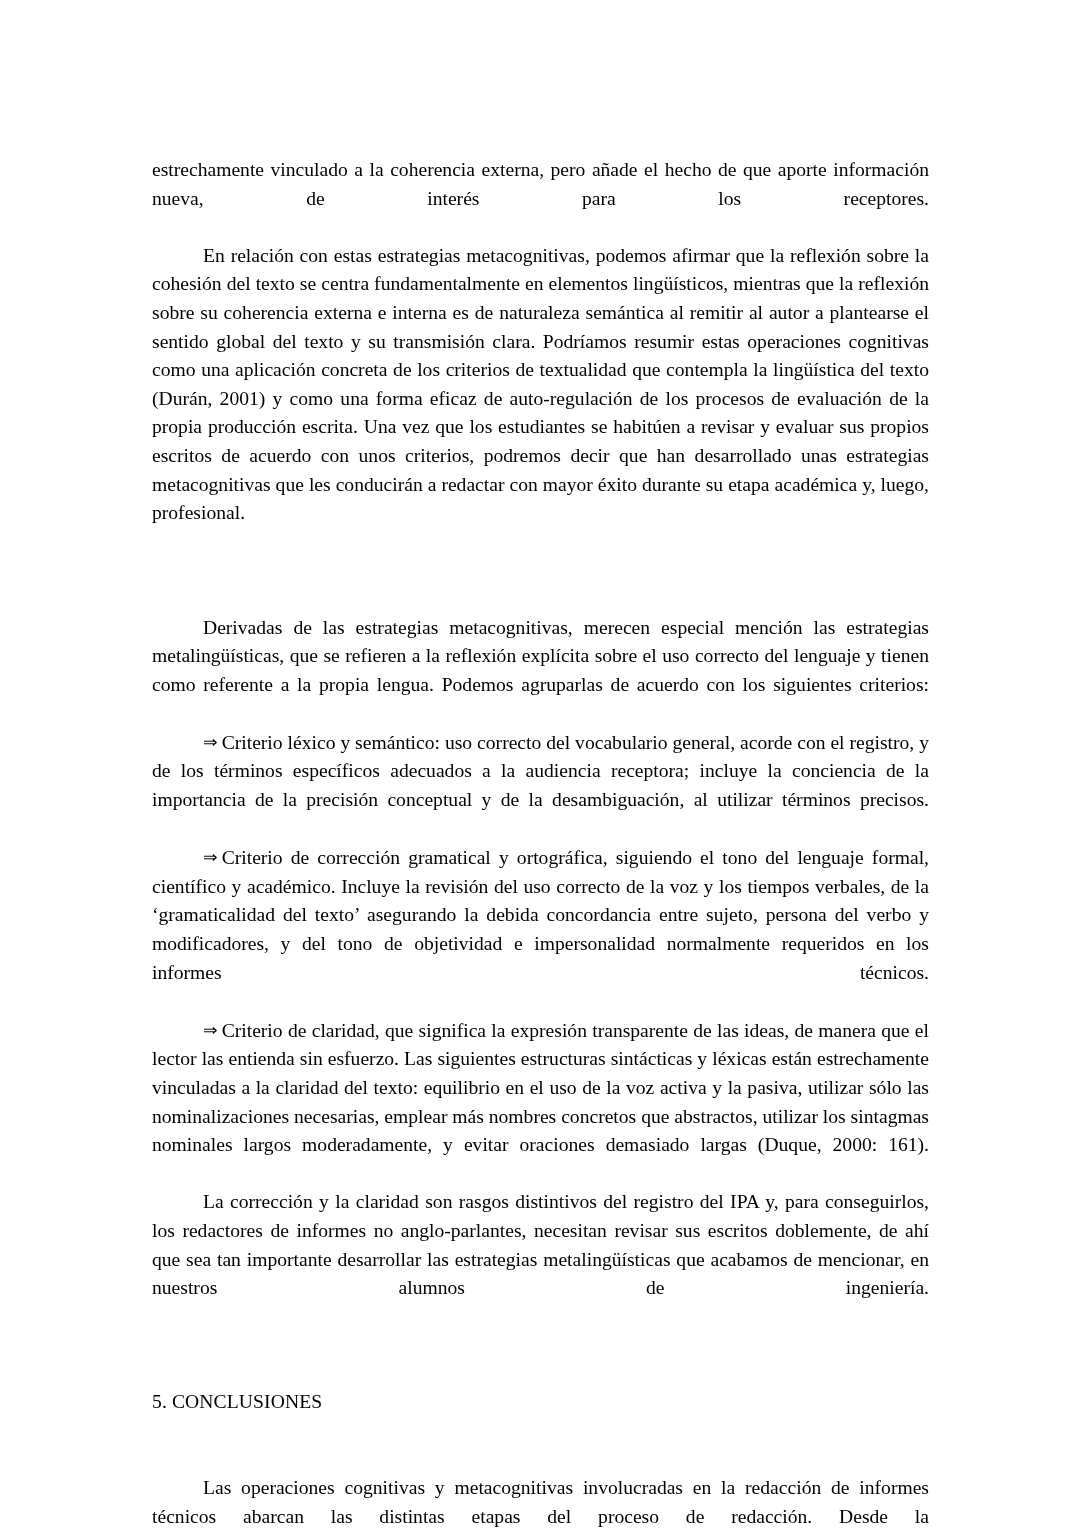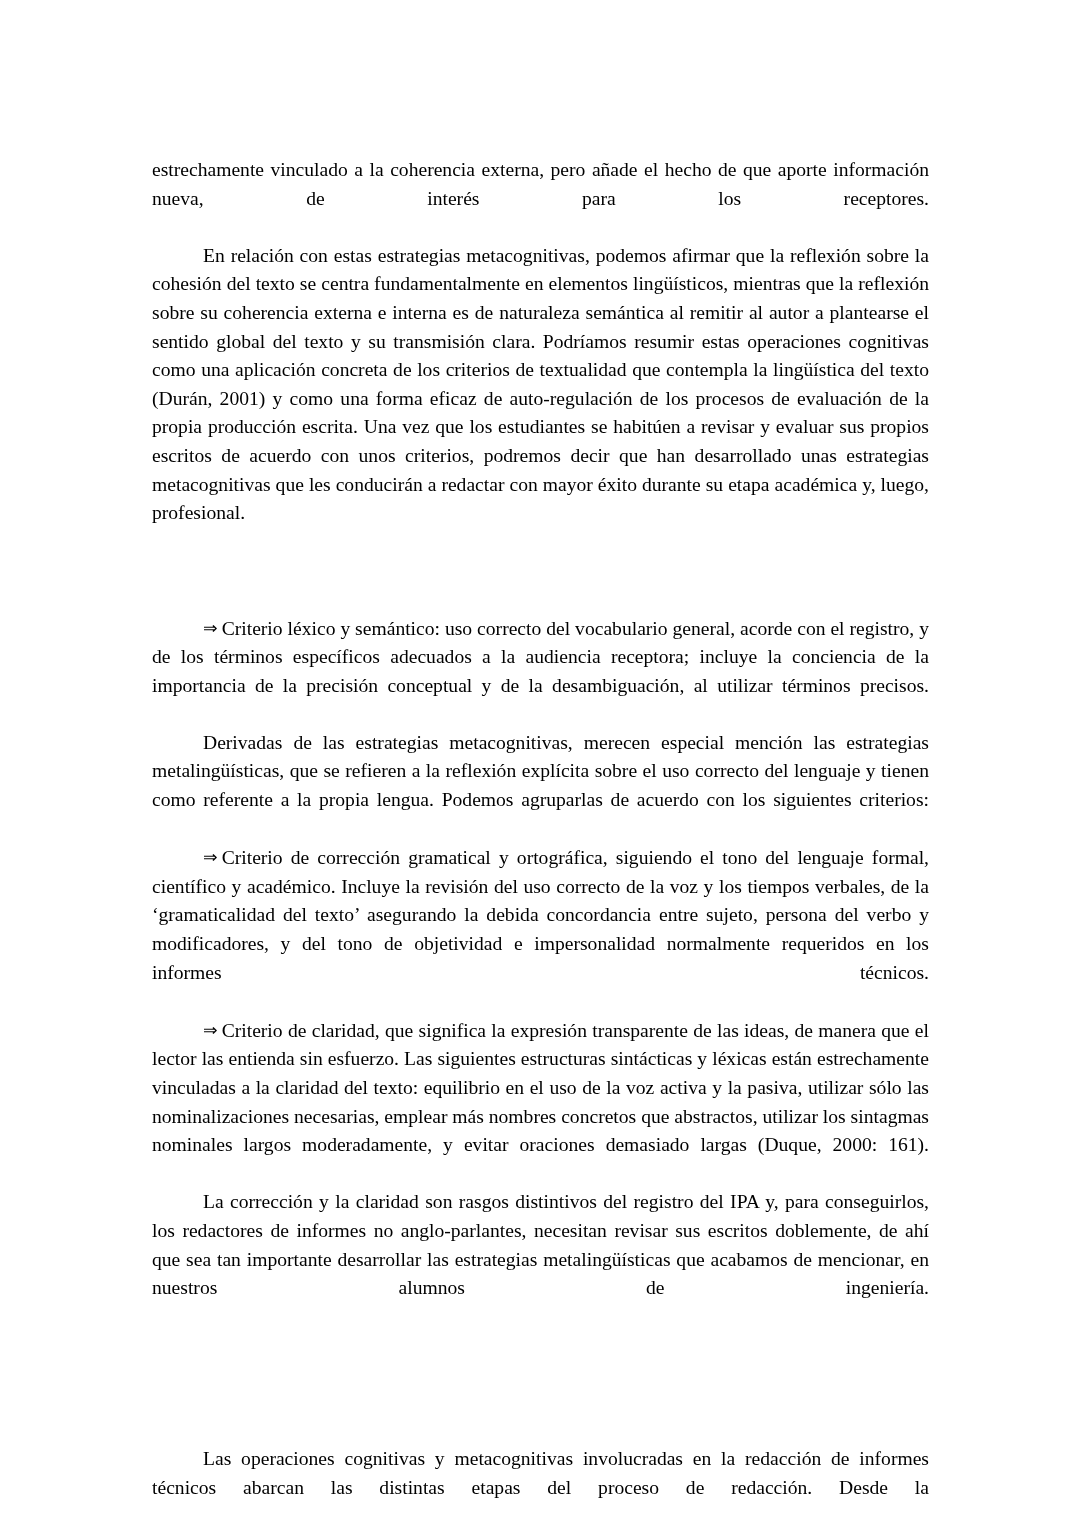--- a/index.html
+++ b/index.html
@@ -97,31 +97,32 @@
 
     <p class="body-par">estrechamente vinculado a la coherencia externa, pero añade el hecho de que aporte información nueva, de interés para los receptores.</p>
 
     <p class="body-par indent">En relación con estas estrategias metacognitivas, podemos afirmar que la reflexión sobre la cohesión del texto se centra fundamentalmente en elementos lingüísticos, mientras que la reflexión sobre su coherencia externa e interna es de naturaleza semántica al remitir al autor a plantearse el sentido global del texto y su transmisión clara. Podríamos resumir estas operaciones cognitivas como una aplicación concreta de los criterios de textualidad que contempla la lingüística del texto (Durán, 2001) y como una forma eficaz de auto-regulación de los procesos de evaluación de la propia producción escrita. Una vez que los estudiantes se habitúen a revisar y evaluar sus propios escritos de acuerdo con unos criterios, podremos decir que han desarrollado unas estrategias metacognitivas que les conducirán a redactar con mayor éxito durante su etapa académica y, luego, profesional.</p>
 
     <div class="spacer-1"></div>
 
 
     <div class="spacer-1"></div>
 
+    <p class="body-par indent">Derivadas de las estrategias metacognitivas, merecen especial mención las estrategias metalingüísticas, que se refieren a la reflexión explícita sobre el uso correcto del lenguaje y tienen como referente a la propia lengua. Podemos agruparlas de acuerdo con los siguientes criterios:</p>
+
     <p class="body-par indent"><span class="arrow-marker">⇒</span><span>Criterio léxico y semántico: uso correcto del vocabulario general, acorde con el registro, y de los términos específicos adecuados a la audiencia receptora; incluye la conciencia de la importancia de la precisión conceptual y de la desambiguación, al utilizar términos precisos.</span></p>
-
-    <p class="body-par indent">Derivadas de las estrategias metacognitivas, merecen especial mención las estrategias metalingüísticas, que se refieren a la reflexión explícita sobre el uso correcto del lenguaje y tienen como referente a la propia lengua. Podemos agruparlas de acuerdo con los siguientes criterios:</p>
 
     <p class="body-par indent"><span class="arrow-marker">⇒</span><span>Criterio de corrección gramatical y ortográfica, siguiendo el tono del lenguaje formal, científico y académico. Incluye la revisión del uso correcto de la voz y los tiempos verbales, de la ‘gramaticalidad del texto’ asegurando la debida concordancia entre sujeto, persona del verbo y modificadores, y del tono de objetividad e impersonalidad normalmente requeridos en los informes técnicos.</span></p>
 
     <p class="body-par indent"><span class="arrow-marker">⇒</span><span>Criterio de claridad, que significa la expresión transparente de las ideas, de manera que el lector las entienda sin esfuerzo. Las siguientes estructuras sintácticas y léxicas están estrechamente vinculadas a la claridad del texto: equilibrio en el uso de la voz activa y la pasiva, utilizar sólo las nominalizaciones necesarias, emplear más nombres concretos que abstractos, utilizar los sintagmas nominales largos moderadamente, y evitar oraciones demasiado largas (Duque, 2000: 161).</span></p>
 
     <p class="body-par indent">La corrección y la claridad son rasgos distintivos del registro del IPA y, para conseguirlos, los redactores de informes no anglo-parlantes, necesitan revisar sus escritos doblemente, de ahí que sea tan importante desarrollar las estrategias metalingüísticas que acabamos de mencionar, en nuestros alumnos de ingeniería.</p>
 
     <div class="spacer-major-top"></div>
 
+    <h2 class="major-heading">5. CONCLUSIONES</h2>
 
     <div class="spacer-major-bottom"></div>
 
     <p class="body-par indent">Las operaciones cognitivas y metacognitivas involucradas en la redacción de informes técnicos abarcan las distintas etapas del proceso de redacción. Desde la</p>
 
   </div>
 </div>
 
 </body></html>

